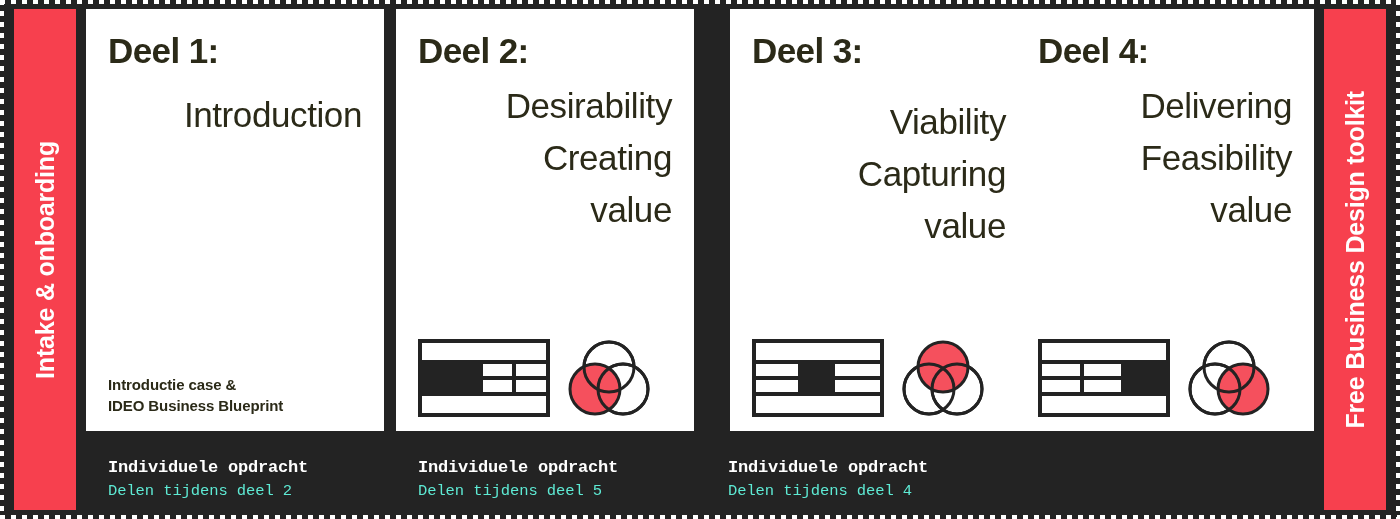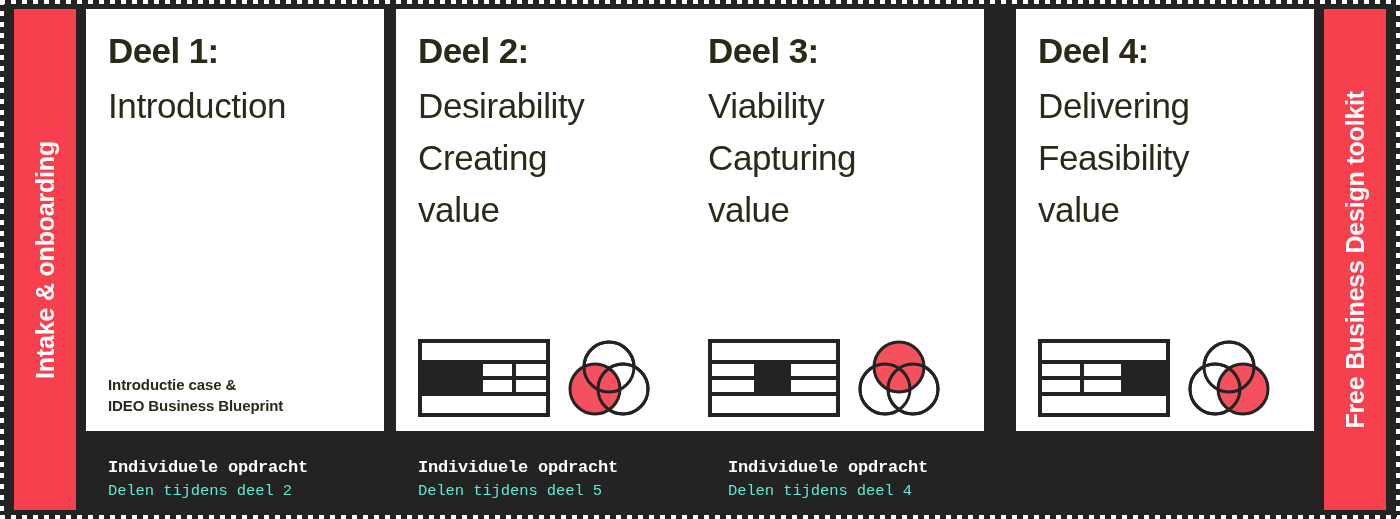--- a/index.html
+++ b/index.html
@@ -78,41 +78,41 @@
     position: absolute;
     top: 0;
     width: 298px;
     height: 422px;
     background: #ffffff;
     box-sizing: border-box;
     padding: 24px 22px 14px 22px;
     display: flex;
     flex-direction: column;
   }
-  .panel.p1 { left: 0px; }
+  .panel.p1 { left: 0px; gap: 9px; }
   .panel.p2 { left: 310px; }
-  .panel.p3 { left: 600px; }
+  .panel.p3 { left: 644px; gap: 16px; }
   .panel.p4 { left: 930px; }
 
   .panel-heading {
     color: #2b2a18;
     font-weight: bold;
     font-size: 35px;
     line-height: 1.0;
     letter-spacing: -0.6px;
     margin: 0 0 12px 0;
   }
   .panel-lines {
     color: #2b2a18;
     font-size: 35px;
     font-weight: 400;
     line-height: 1.48;
     letter-spacing: -0.4px;
   }
-  .panel-line { display: block; }
+  .panel-line { display: block; text-align: right; }
 
   .panel-spacer { flex: 1 1 auto; }
 
   .panel-note {
     color: #2b2a18;
     font-size: 15px;
     line-height: 1.45;
     letter-spacing: -0.1px;
     font-weight: bold;
   }

